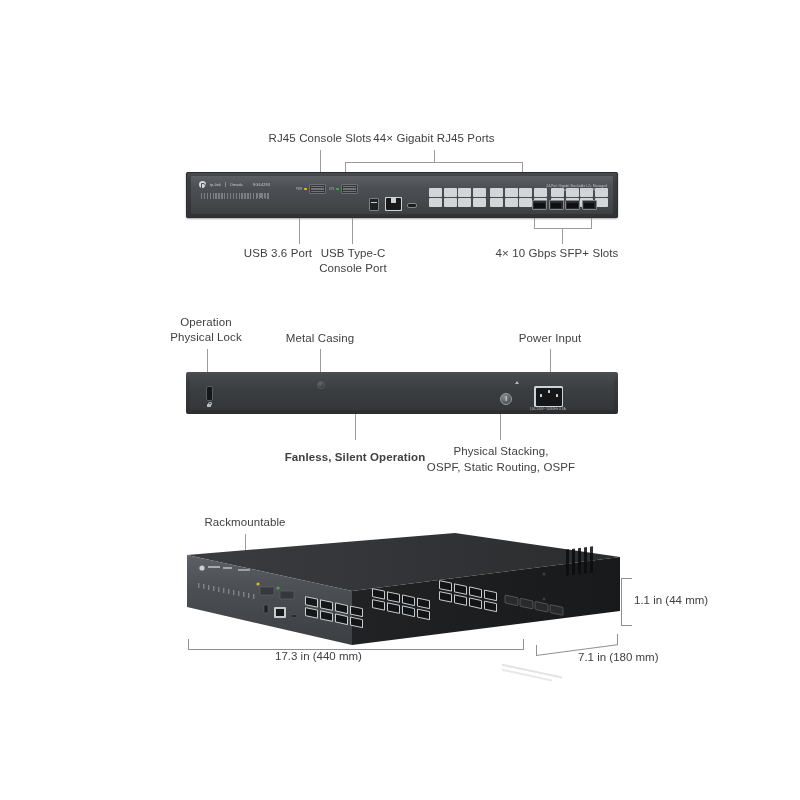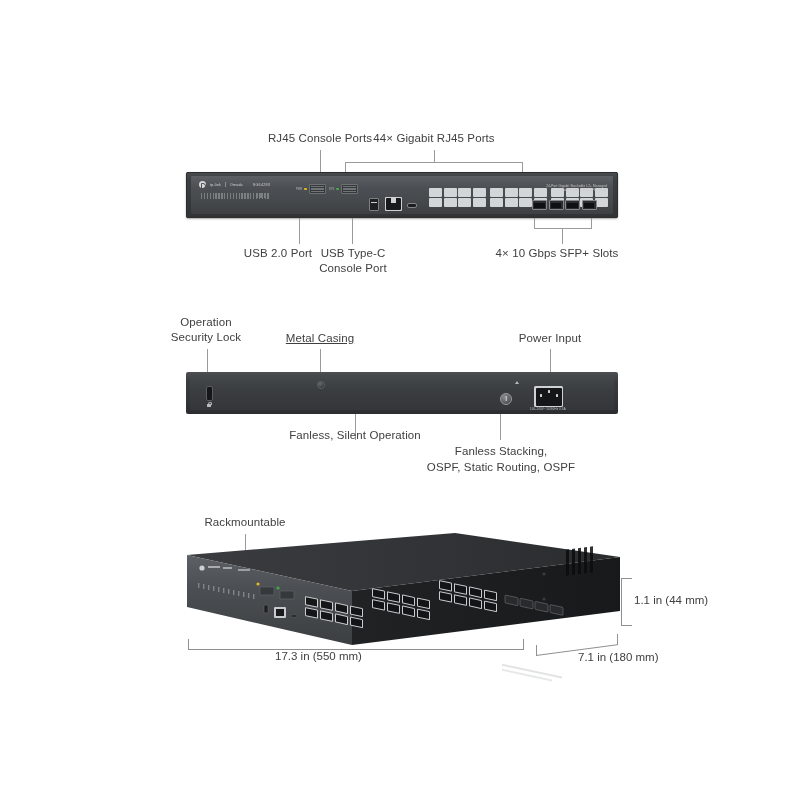--- a/index.html
+++ b/index.html
@@ -77,21 +77,21 @@
   .dimtick{position:absolute;background:#8e9194;}
   .dimtxt{position:absolute;font-size:11.5px;color:#404040;white-space:nowrap;}
 </style>
 </head>
 <body>
 
 <div id="stage">
 
   <div>
 
-    <div class="lbl c" style="left:320px;top:131px;">RJ45 Console Ports</div>
+    <div class="lbl c" style="left:320px;top:131px;">RJ45 Console Slots</div>
     <div class="lead v" style="left:320px;top:150px;height:22px;"></div>
 
     <div class="lbl c" style="left:434px;top:131px;">44× Gigabit RJ45 Ports</div>
     <div class="lead v" style="left:434px;top:150px;height:12px;"></div>
     <div class="brk" style="left:345px;top:162px;width:176px;height:10px;"></div>
 
     <div class="chassis" style="left:186px;top:172px;width:432px;height:46px;">
       <div class="faceplate">
 
         <div class="brand">
@@ -223,38 +223,38 @@
 
         <div class="ptext" style="right:6px;top:8px;width:110px;">
           <div>24-Port Gigabit Stackable L2+ Managed</div>
           <div>Switch with 4 10G SFP+ Slots</div>
         </div>
       </div>
       <div class="bezel"></div>
     </div>
 
     <div class="lead v" style="left:299px;top:218px;height:26px;"></div>
-    <div class="lbl c" style="left:278px;top:246px;">USB 2.0 Port</div>
+    <div class="lbl c" style="left:278px;top:246px;">USB 3.6 Port</div>
 
     <div class="lead v" style="left:352px;top:218px;height:26px;"></div>
     <div class="lbl c" style="left:353px;top:246px;">USB Type-C</div>
     <div class="lbl c" style="left:353px;top:261px;">Console Port</div>
 
     <div class="brk" style="left:534px;top:218px;width:56px;height:10px;border-top:none;border-bottom:1px solid #9b9b9b;"></div>
     <div class="lead v" style="left:562px;top:228px;height:16px;"></div>
     <div class="lbl c" style="left:557px;top:246px;">4× 10 Gbps SFP+ Slots</div>
   </div>
 
   <div>
 
     <div class="lbl c" style="left:206px;top:315px;">Operation</div>
-    <div class="lbl c" style="left:206px;top:330px;">Security Lock</div>
+    <div class="lbl c" style="left:206px;top:330px;">Physical Lock</div>
     <div class="lead v" style="left:207px;top:349px;height:23px;"></div>
 
-    <div class="lbl c" style="left:320px;top:331px;text-decoration:underline;">Metal Casing</div>
+    <div class="lbl c" style="left:320px;top:331px;">Metal Casing</div>
     <div class="lead v" style="left:320px;top:349px;height:23px;"></div>
 
     <div class="lbl c" style="left:550px;top:331px;">Power Input</div>
     <div class="lead v" style="left:550px;top:349px;height:23px;"></div>
 
     <div class="rear" style="left:186px;top:372px;width:432px;height:42px;">
       <div class="rin">
         <div class="klock" style="left:16px;top:10px;width:5px;height:13px;"></div>
         <div class="lockico" style="left:16.5px;top:28px;"></div>
         <div class="screw" style="left:127px;top:5px;width:6px;height:6px;"></div>
@@ -265,24 +265,24 @@
             <i style="left:4px;top:6px;"></i>
               <i style="right:4px;top:6px;"></i>
               <i style="left:50%;top:2px;transform:translateX(-50%);"></i>
           </div>
         </div>
         <div class="rate" style="left:340px;top:31px;">100-240V~ 50/60Hz 0.6A</div>
       </div>
     </div>
 
     <div class="lead v" style="left:355px;top:414px;height:26px;"></div>
-    <div class="lbl c" style="left:355px;top:428px;">Fanless, Silent Operation</div>
+    <div class="lbl c" style="left:355px;top:450px;font-weight:bold;">Fanless, Silent Operation</div>
 
     <div class="lead v" style="left:500px;top:414px;height:26px;"></div>
-    <div class="lbl c" style="left:501px;top:444px;">Fanless Stacking,</div>
+    <div class="lbl c" style="left:501px;top:444px;">Physical Stacking,</div>
     <div class="lbl c" style="left:501px;top:460px;">OSPF, Static Routing, OSPF</div>
   </div>
 
   <div>
 
     <div class="lbl c" style="left:245px;top:515px;">Rackmountable</div>
     <div class="lead v" style="left:245px;top:534px;height:22px;"></div>
 
     <svg class="iso" style="left:150px;top:525px;" width="520" height="160" viewBox="0 0 520 160">
       <defs>
@@ -426,21 +426,21 @@
 
       <g fill="#3a3c3f">
         <circle cx="394" cy="49" r="1.6"></circle>
           <circle cx="394" cy="74" r="1.6"></circle>
       </g>
     </svg>
 
     <div class="dimline" style="left:188px;top:649px;width:336px;height:1px;"></div>
     <div class="dimtick" style="left:188px;top:639px;width:1px;height:11px;"></div>
     <div class="dimtick" style="left:523px;top:639px;width:1px;height:11px;"></div>
-    <div class="dimtxt" style="left:275px;top:650px;">17.3 in (550 mm)</div>
+    <div class="dimtxt" style="left:275px;top:650px;">17.3 in (440 mm)</div>
 
     <div class="dimline" style="left:536px;top:655px;width:82px;height:1px;transform:rotate(-7.5deg);transform-origin:left center;"></div>
     <div class="dimtick" style="left:536px;top:645px;width:1px;height:11px;"></div>
     <div class="dimtick" style="left:617px;top:634px;width:1px;height:11px;"></div>
     <div class="dimtxt" style="left:578px;top:651px;text-align:right;">7.1 in (180 mm)</div>
 
     <div class="dimline" style="left:621px;top:578px;width:1px;height:48px;"></div>
     <div class="dimtick" style="left:621px;top:578px;width:11px;height:1px;"></div>
     <div class="dimtick" style="left:621px;top:625px;width:11px;height:1px;"></div>
     <div class="dimtxt" style="left:634px;top:594px;">1.1 in (44 mm)</div>

